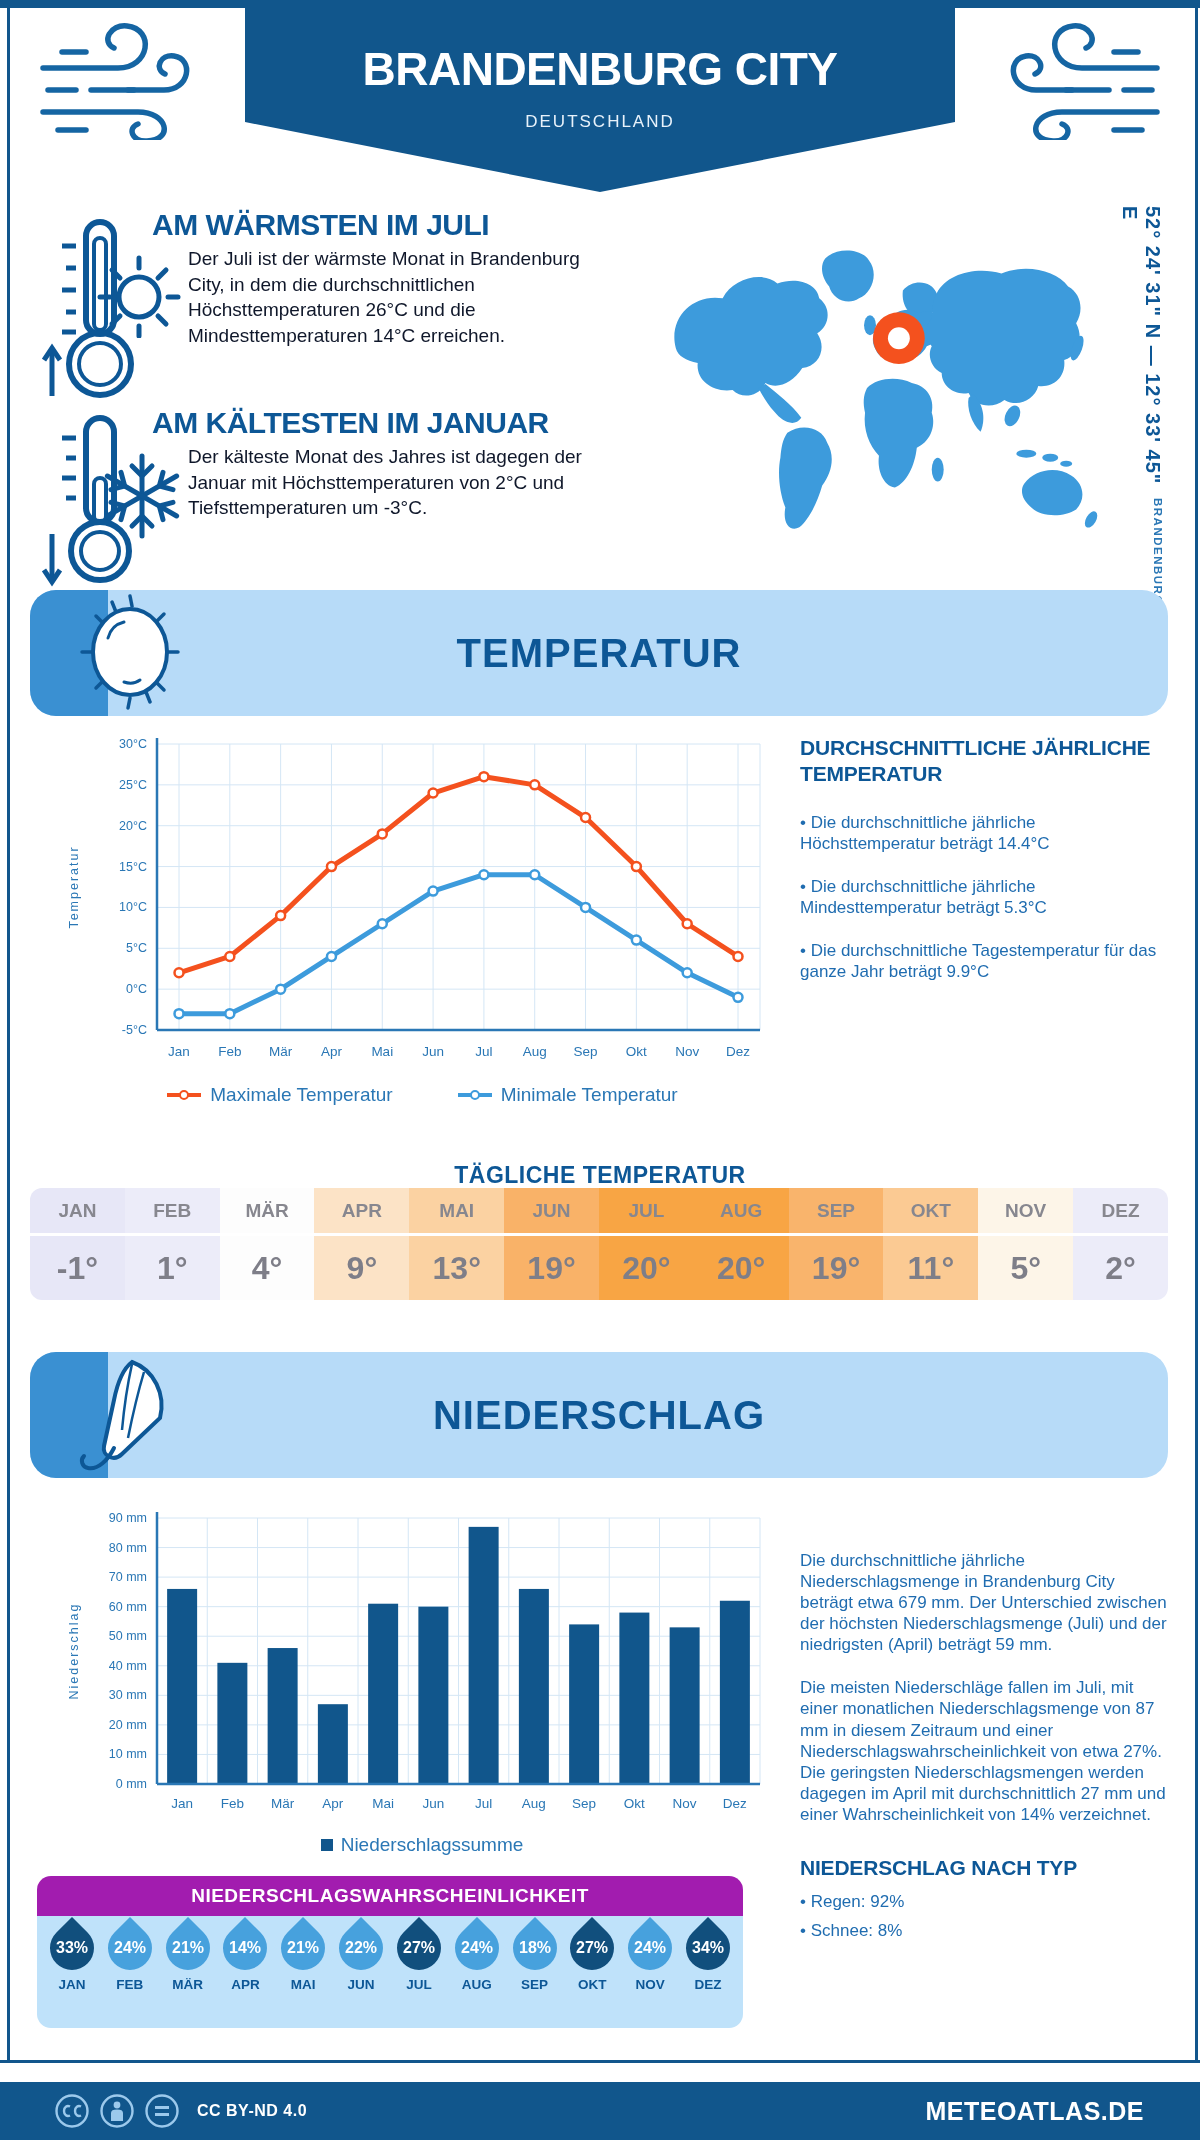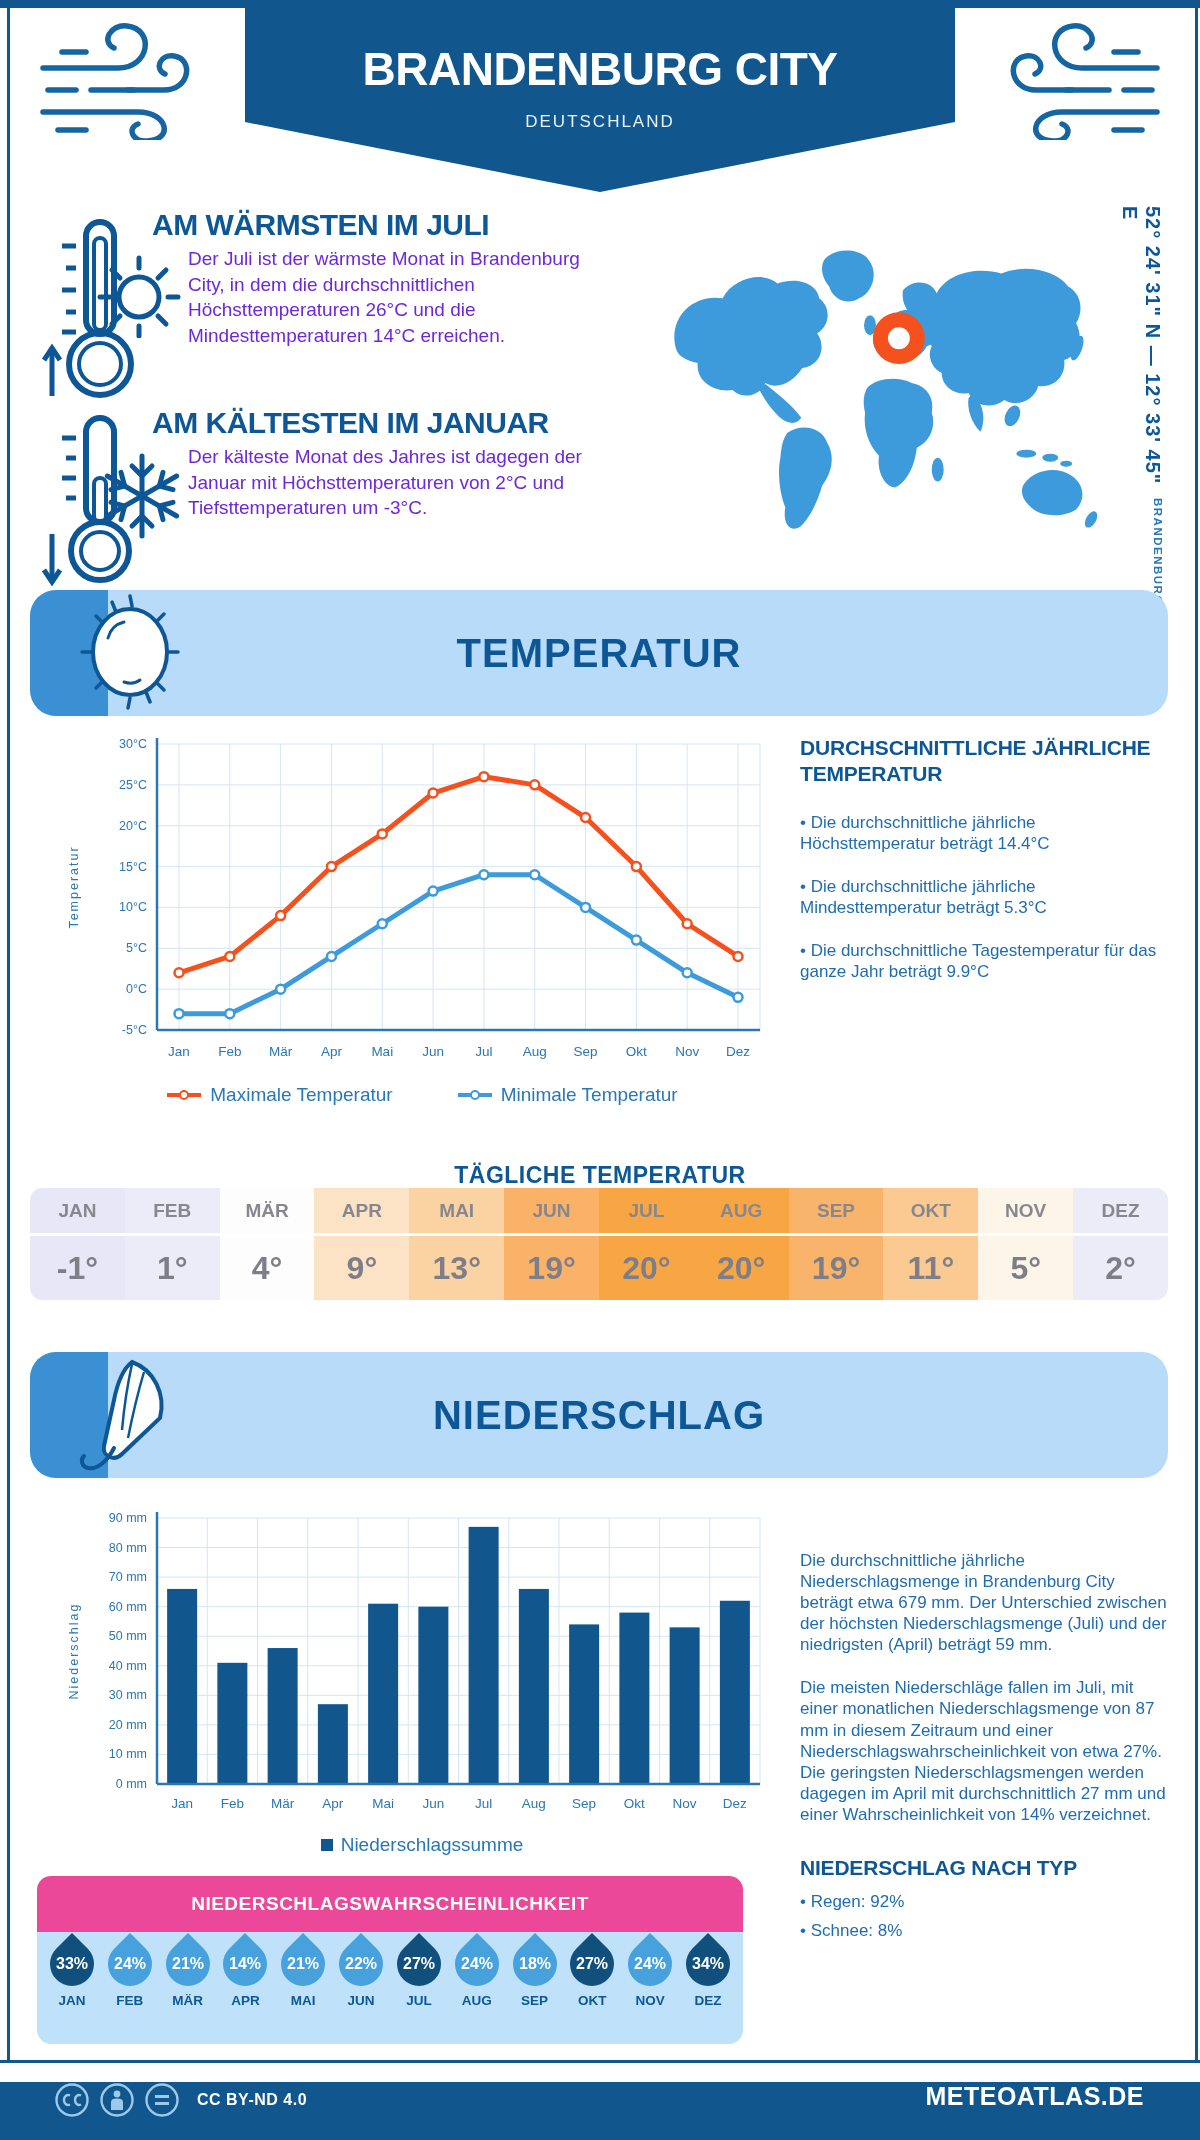--- a/index.html
+++ b/index.html
@@ -15,21 +15,21 @@
           clip-path:polygon(0 0,100% 0,100% 62%,50% 100%,0 62%);text-align:center;color:#fff;}
   .banner h1{margin:34px 0 0;font-size:46px;letter-spacing:-0.5px;}
   .banner .sub{margin-top:16px;font-size:17px;letter-spacing:2px;font-weight:normal;color:#e8f2fb;}
   .wind{position:absolute;top:14px;width:170px;height:126px;}
   .wind.l{left:28px;} .wind.r{left:1002px;transform:scaleX(-1);}
   
   .iblock{position:absolute;left:40px;width:580px;}
   .iblock h2{position:absolute;left:100px;top:-6px;margin:12px;font-size:30px;color:#0d5796;letter-spacing:-0.5px;white-space:nowrap;}
   .iblock .thermo{position:absolute;left:2px;top:12px;}
   .iblock .sicon{position:absolute;left:56px;top:50px;}
-  .iblock p{position:absolute;left:148px;top:44px;width:408px;margin:0;font-size:19px;line-height:1.35;color:#6d28d9;}
+  .iblock p{position:absolute;left:148px;top:44px;width:408px;margin:0;font-size:19px;line-height:1.35;color:#0f172a;}
   
   .map{position:absolute;left:638px;top:198px;width:468px;height:362px;}
   .coords{position:absolute;left:1118px;top:206px;height:400px;writing-mode:vertical-rl;display:flex;}
   .coords .big{font-size:20px;font-weight:bold;color:#0d5796;letter-spacing:1px;}
   .coords .small{font-size:11.5px;font-weight:bold;color:#2a77b5;letter-spacing:1.5px;margin-top:4px;}
   
   .secbanner{position:absolute;left:30px;width:1138px;height:126px;background:#b7dbf8;border-radius:26px;}
   .secbanner .strip{position:absolute;left:0;top:0;width:78px;height:126px;background:#3a90d2;border-radius:26px 0 0 26px;}
   .secbanner .bicon{position:absolute;left:40px;top:4px;}
   .secbanner .btitle{position:absolute;left:0;top:0;width:100%;height:126px;display:flex;align-items:center;justify-content:center;
@@ -44,30 +44,30 @@
   .sidetext p{margin:0 0 22px;font-size:17px;line-height:1.24;}
   .center-title{position:absolute;left:0;width:1200px;text-align:center;font-size:23px;font-weight:bold;color:#0d5796;letter-spacing:0.5px;margin-top:16px;}
   
   .dtable{position:absolute;left:30px;top:1188px;width:1138px;height:112px;display:flex;border-radius:12px;overflow:hidden;}
   .dcell{flex:1;display:flex;flex-direction:column;}
   .dcell .dh{height:45px;display:flex;align-items:center;justify-content:center;font-size:19px;font-weight:bold;color:#87878f;
              border-bottom:3px solid #fff;}
   .dcell .dv{flex:1;display:flex;align-items:center;justify-content:center;font-size:32px;font-weight:bold;color:#7e7e88;}
   
   .prob{position:absolute;left:37px;top:1876px;width:706px;border-radius:14px;overflow:hidden;}
-  .prob .phead{height:56px;background:#ec4899;color:#fff;font-size:19px;font-weight:bold;display:flex;align-items:center;justify-content:center;letter-spacing:0.5px;}
+  .prob .phead{height:40px;background:#a21caf;color:#fff;font-size:19px;font-weight:bold;display:flex;align-items:center;justify-content:center;letter-spacing:0.5px;}
   .prob .pbody{height:112px;background:#bfe2fa;display:flex;padding:0 6px;}
   .pcol{flex:1;display:flex;flex-direction:column;align-items:center;}
   .drop{width:44px;height:44px;margin-top:10px;border-radius:0 50% 50% 50%;transform:rotate(45deg);
         background:#47a1dd;display:flex;align-items:center;justify-content:center;}
   .drop.dark{background:#114f7d;}
   .drop span{transform:rotate(-45deg);color:#fff;font-size:16px;font-weight:bold;}
   .pmonth{margin-top:7px;font-size:13.5px;font-weight:bold;color:#0d5796;}
   
-  .footer{position:absolute;left:0;top:2082px;width:1200px;height:58px;background:#11568c;display:flex;align-items:flex-start;}
+  .footer{position:absolute;left:0;top:2082px;width:1200px;height:58px;background:#11568c;display:flex;align-items:center;}
   .footer .cc{display:flex;align-items:center;gap:9px;margin-left:54px;}
   .footer .cctext{color:#fff;font-size:16px;font-weight:bold;letter-spacing:0.5px;margin-left:8px;}
   .footer .brand{margin-left:auto;margin-right:56px;color:#fff;font-size:25px;font-weight:bold;letter-spacing:0.5px;}
   svg{display:block;}
 </style>
 </head>
 <body>
 
 <div class="page">
   <div class="frame-top"></div>

